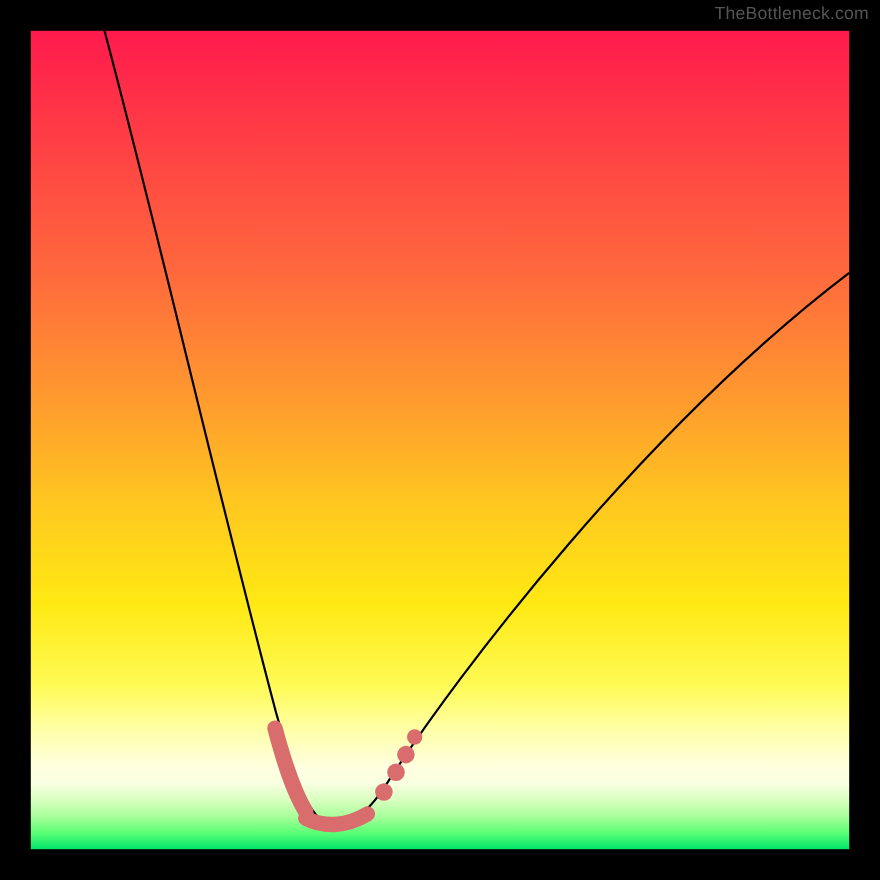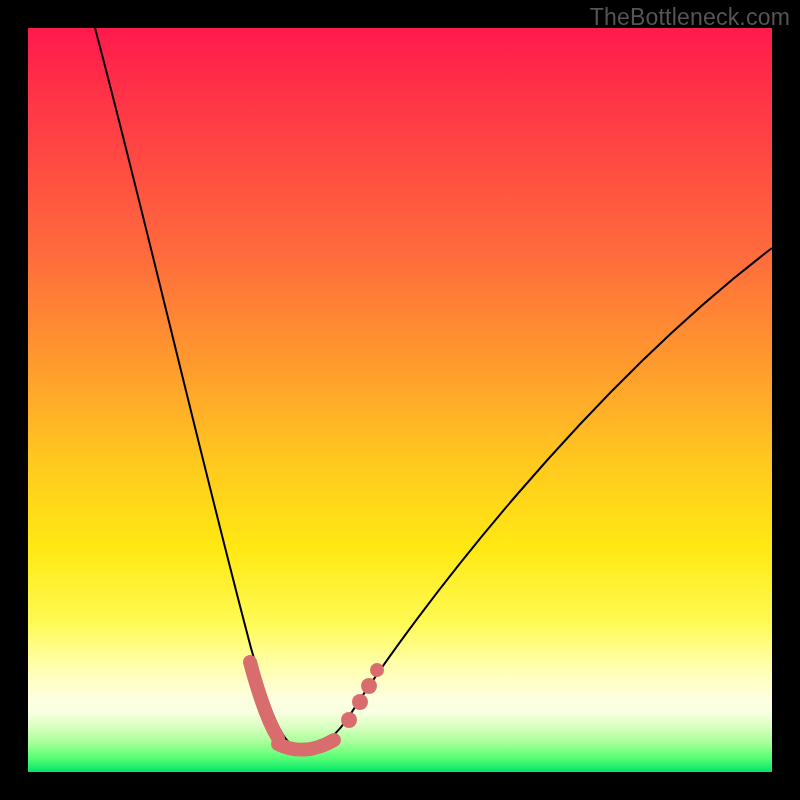--- a/index.html
+++ b/index.html
@@ -42,21 +42,21 @@
         #a8ff9a 96%,
         #5cff76 98%,
         #00e66a 100%
       );
   }
   .watermark {
     position: absolute;
     top: 4px;
     right: 10px;
     color: #555;
-    font-size: 23px;
+    font-size: 16px;
     font-weight: 500;
     letter-spacing: 0.2px;
   }
   svg.curve {
     position: absolute;
     top: 0;
     left: 0;
     width: 744px;
     height: 744px;
     overflow: visible;

